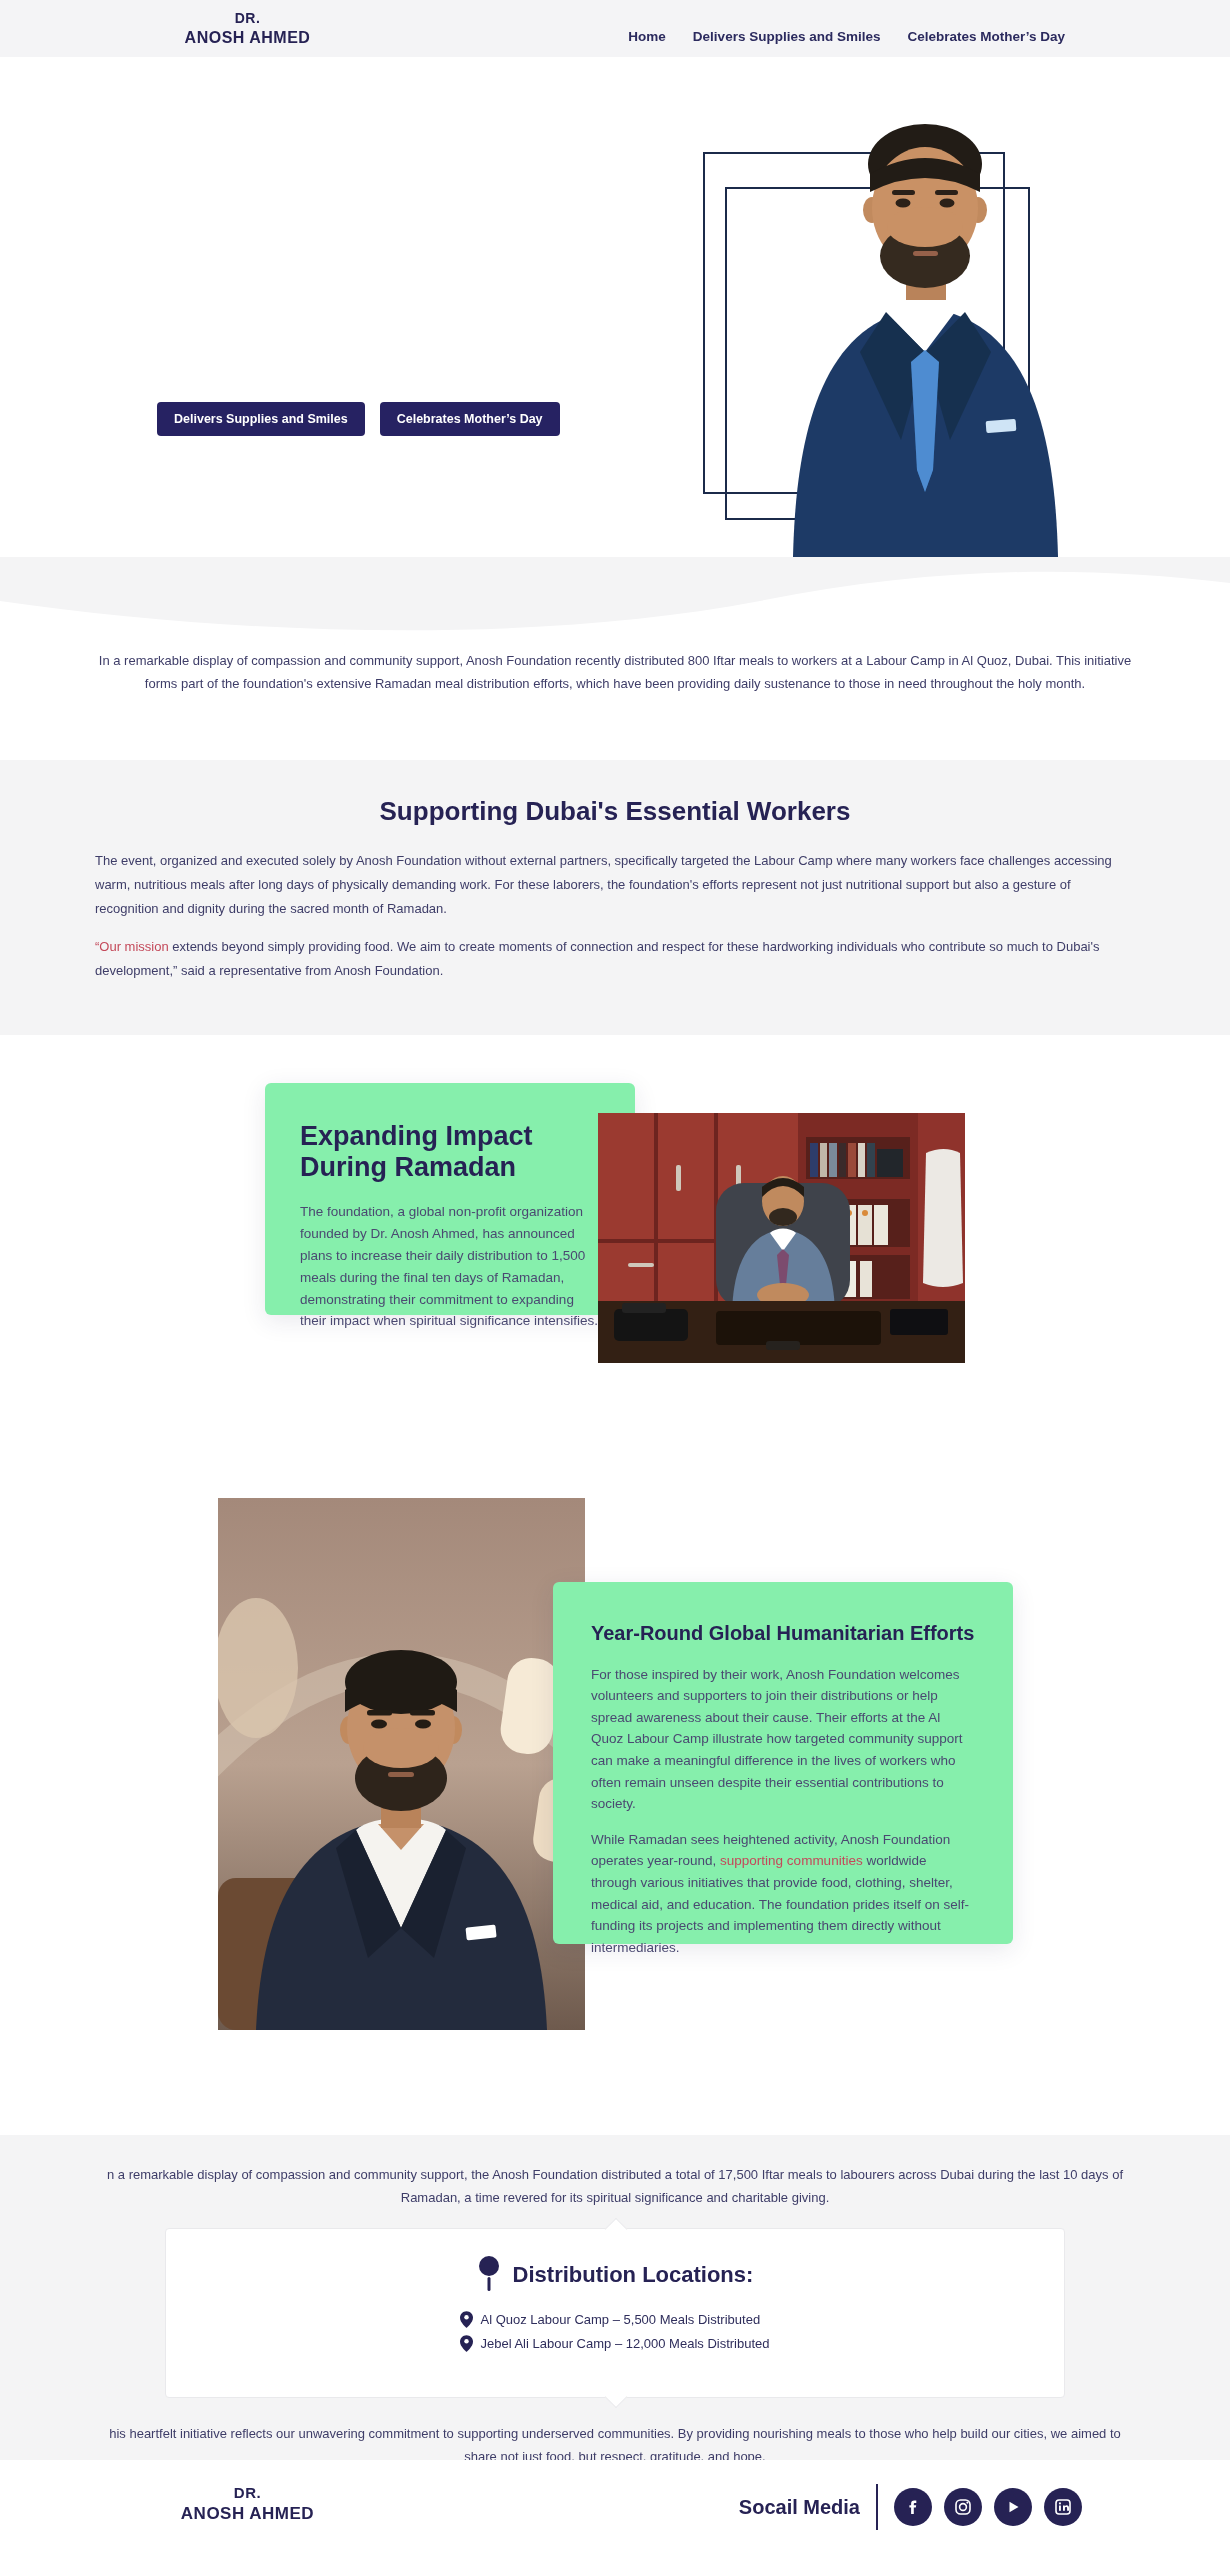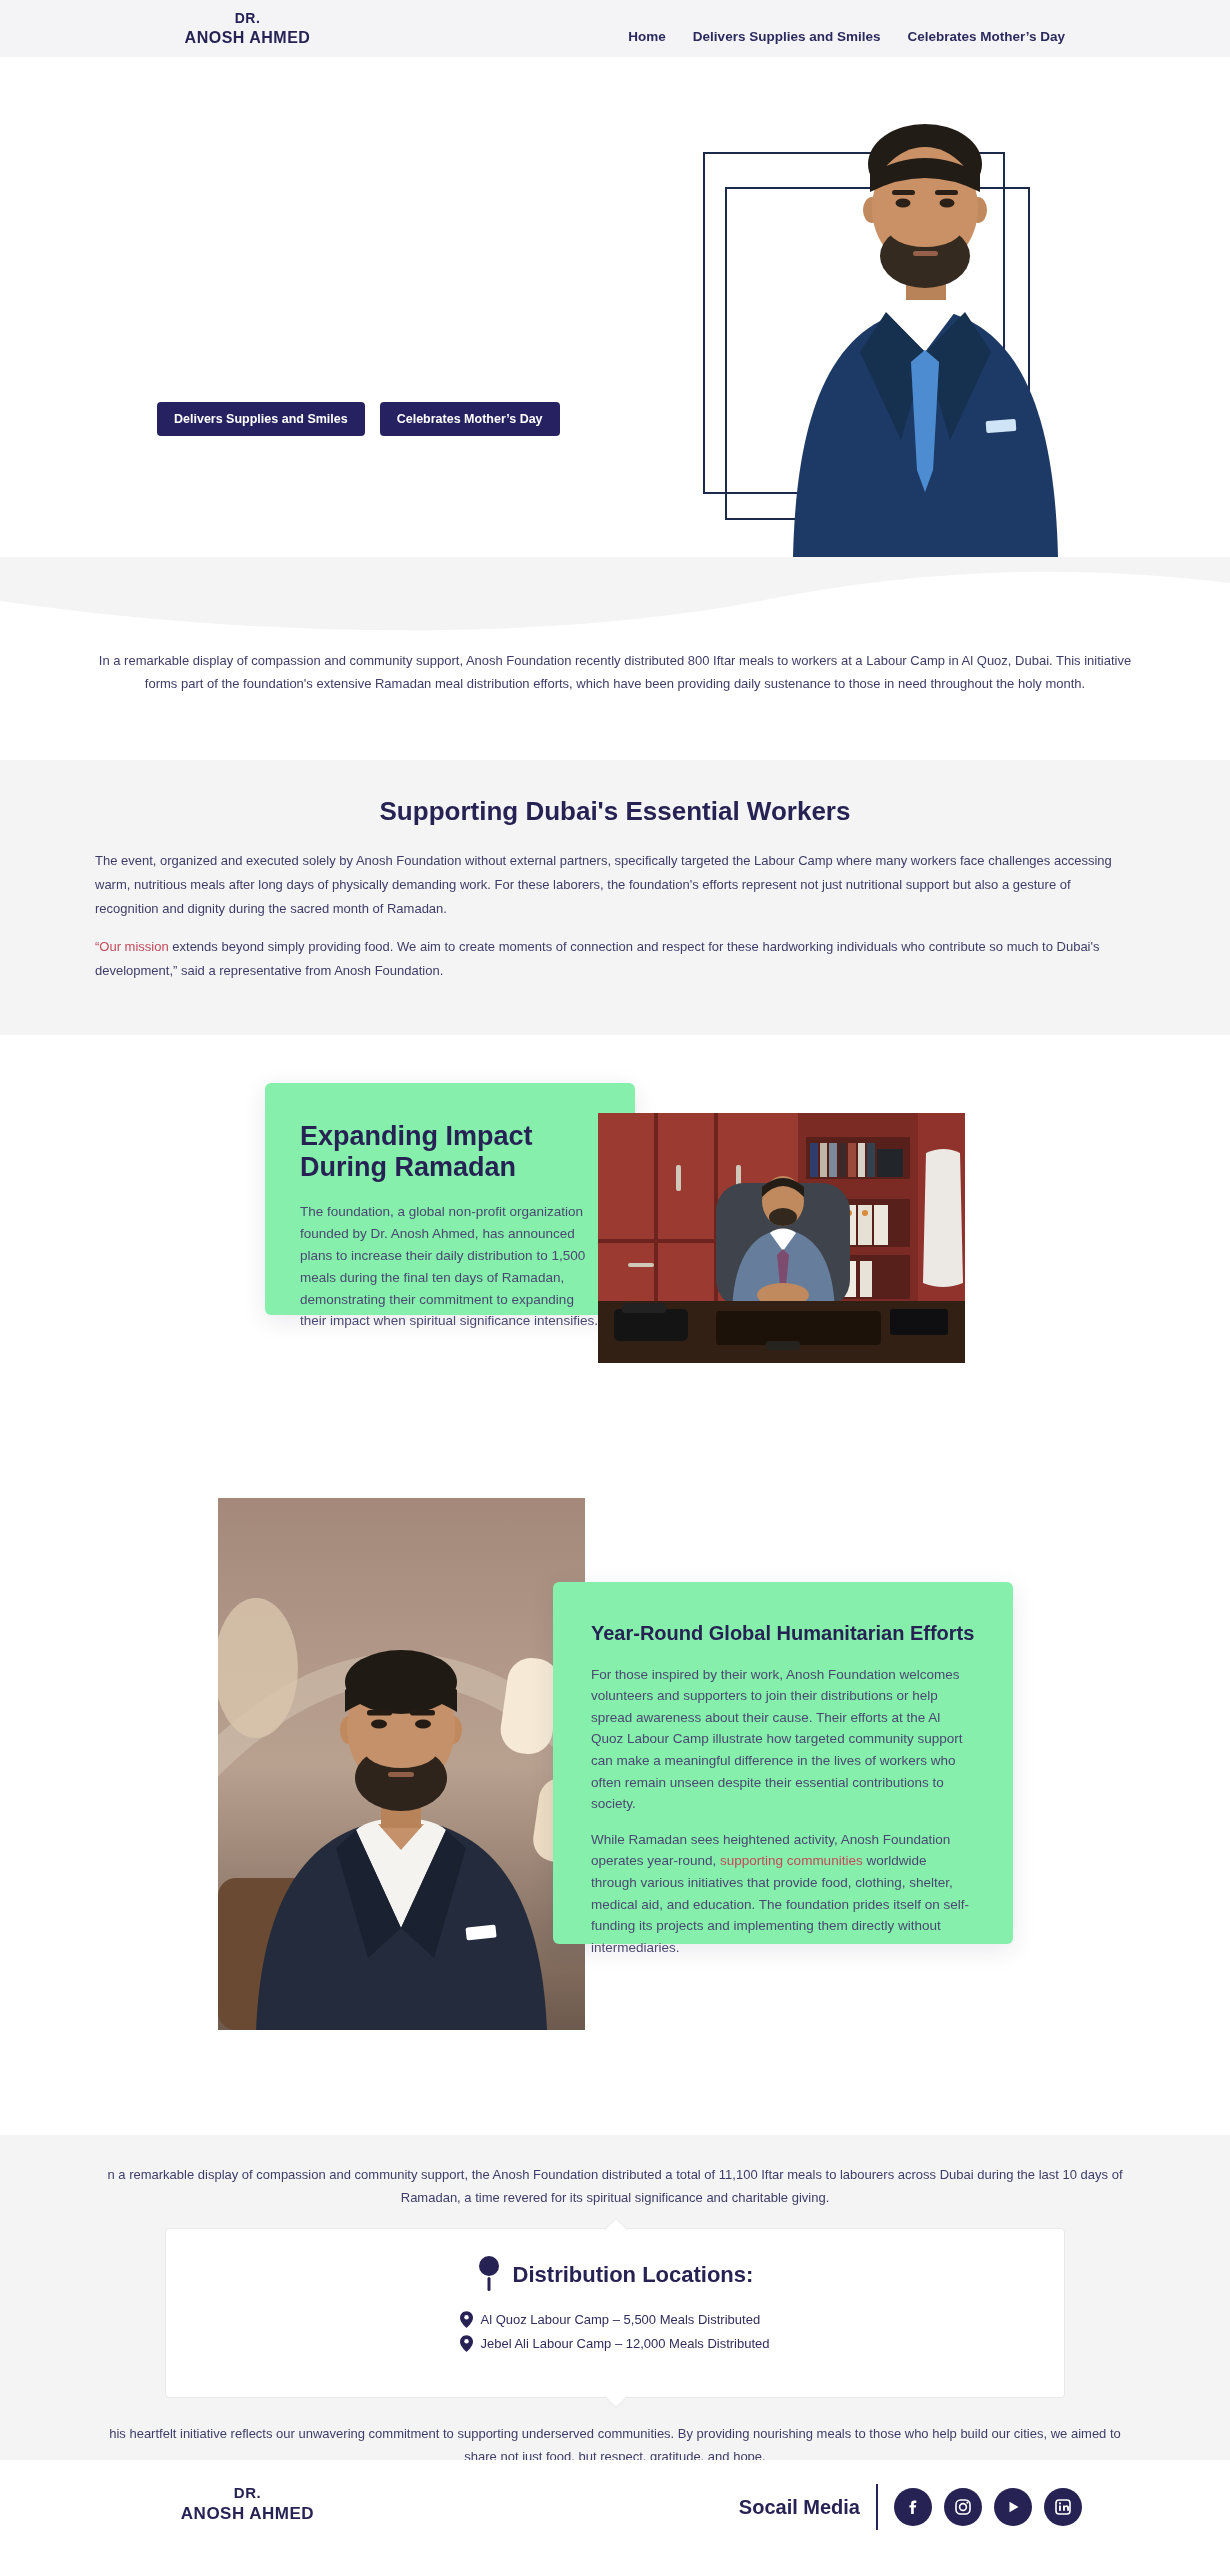--- a/index.html
+++ b/index.html
@@ -240,21 +240,21 @@
     <rect x="170" y="274" width="26" height="5" rx="2.5" fill="#8f5f47"></rect>
   </svg>
   <div class="card card2">
     <h3>Year-Round Global Humanitarian Efforts</h3>
     <p>For those inspired by their work, Anosh Foundation welcomes volunteers and supporters to join their distributions or help spread awareness about their cause. Their efforts at the Al Quoz Labour Camp illustrate how targeted community support can make a meaningful difference in the lives of workers who often remain unseen despite their essential contributions to society.</p>
     <p><span>While Ramadan sees heightened activity, Anosh Foundation operates year-round, </span><a class="red-link">supporting communities</a><span> worldwide through various initiatives that provide food, clothing, shelter, medical aid, and education. The foundation prides itself on self-funding its projects and implementing them directly without intermediaries.</span></p>
   </div>
 </div>
 
 <div class="gray2">
-  <p class="centerp">n a remarkable display of compassion and community support, the Anosh Foundation distributed a total of 11,100 Iftar meals to labourers across Dubai during the last 10 days of Ramadan, a time revered for its spiritual significance and charitable giving.</p>
+  <p class="centerp">n a remarkable display of compassion and community support, the Anosh Foundation distributed a total of 17,500 Iftar meals to labourers across Dubai during the last 10 days of Ramadan, a time revered for its spiritual significance and charitable giving.</p>
 
   <div class="locbox">
     <div class="notch top"></div>
     <div class="notch bot"></div>
     <div class="loc-head">
       <svg width="24" height="40" viewBox="0 0 24 40">
         <circle cx="12" cy="11" r="10" fill="#262254"></circle>
         <rect x="10.5" y="22" width="3" height="14" rx="1.5" fill="#262254"></rect>
       </svg>
       <h3>Distribution Locations:</h3>

